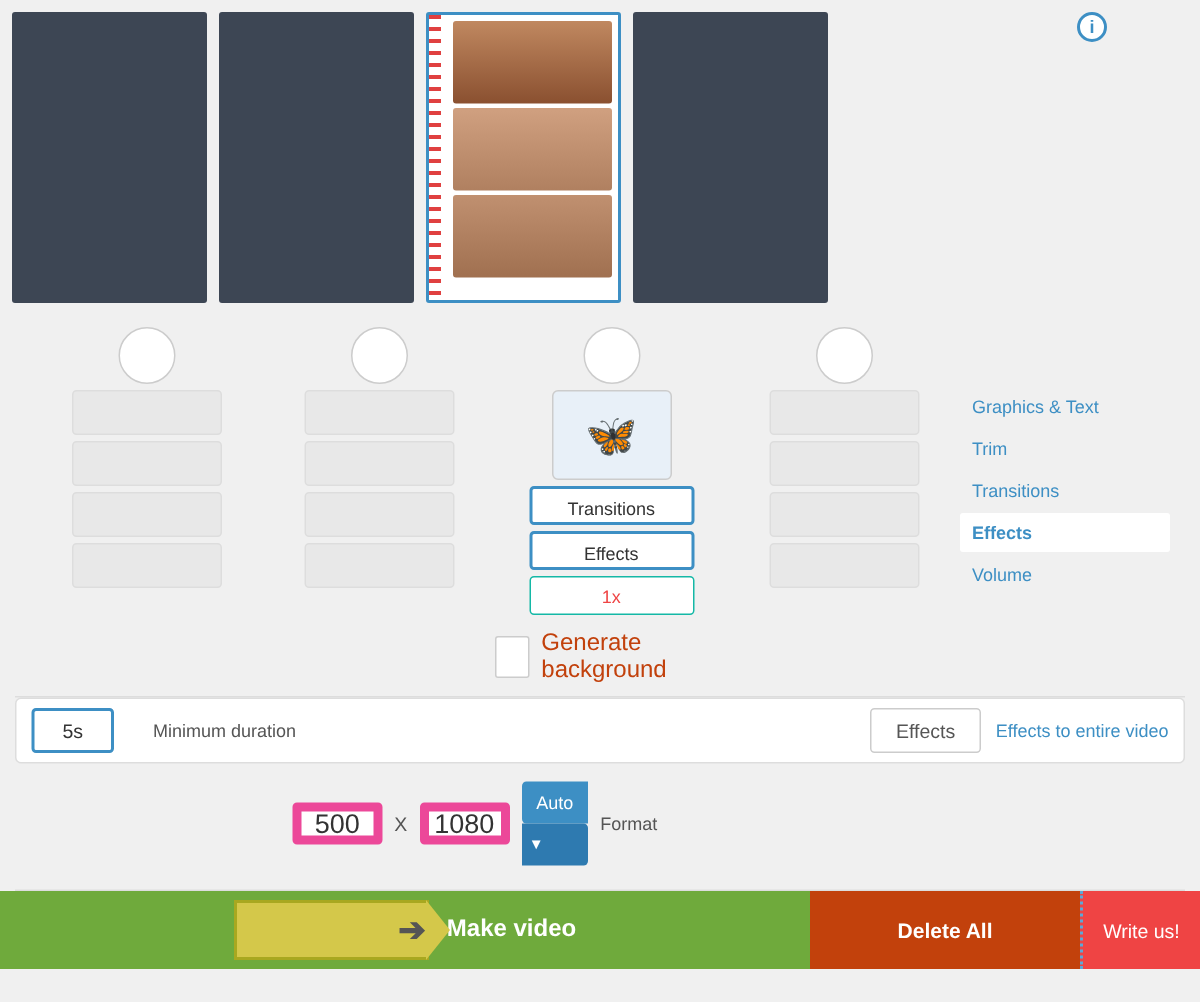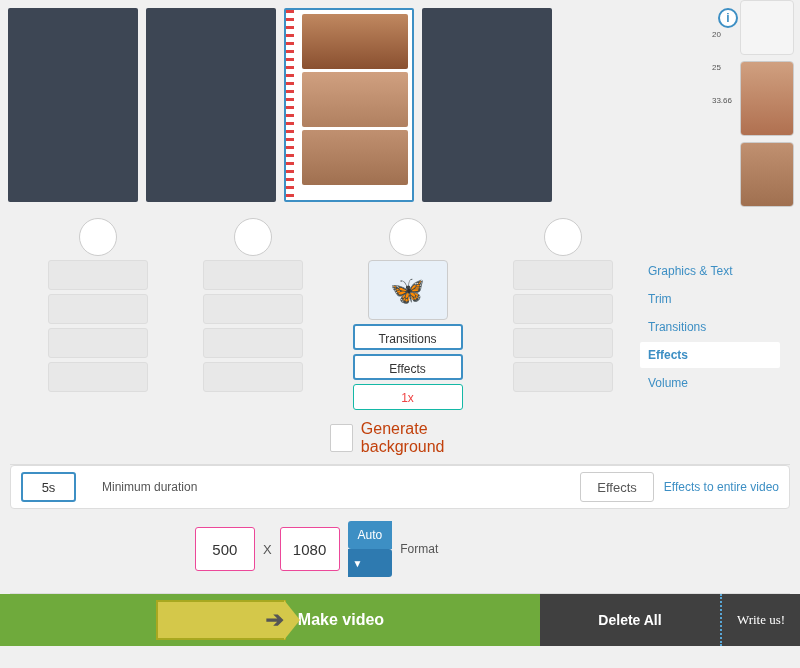--- a/index.html
+++ b/index.html
@@ -302,26 +302,26 @@
     .format-bar {
       display: flex;
       flex-direction: row;
       align-items: center;
       padding: 6px 10px;
       gap: 8px;
       margin: 0 10px 10px 10px;
     }
 
     .format-input {
-      border: 1px solid #ec4899;
+      border: 6px solid #ec4899;
       border-radius: 3px;
       width: 60px;
-      height: 44px;
+      height: 28px;
       text-align: center;
-      font-size: 15px;
+      font-size: 18px;
       color: #333;
       background: #fff;
       display: flex;
       align-items: center;
       justify-content: center;
     }
 
     .format-x {
       font-size: 13px;
       color: #555;
@@ -401,38 +401,37 @@
       position: absolute;
       right: -16px;
       top: 50%;
       transform: translateY(-50%);
       border-left: 16px solid #d4c84a;
       border-top: 20px solid transparent;
       border-bottom: 20px solid transparent;
     }
 
     .delete-all-btn {
-      background: #404040;
+      background: #c2410c;
       color: #fff;
       font-size: 14px;
       font-weight: bold;
       width: 180px;
       border: none;
       cursor: pointer;
     }
 
     .write-us-btn {
-      background: #404040;
+      background: #ef4444;
       color: #fff;
       font-size: 13px;
       width: 80px;
       border: none;
       cursor: pointer;
       border-left: 2px dotted #5aa8d8;
-      font-family: Liberation Serif, serif;
     }
 
     
     .section-divider {
       height: 1px;
       background: #ddd;
       margin: 0 10px;
     }
   </style>
 </head>
@@ -450,39 +449,20 @@
       <div class="film-thumb film-thumb-1"></div>
       <div class="film-thumb film-thumb-2"></div>
       <div class="film-thumb film-thumb-3"></div>
     </div>
   </div>
 
   <div class="film-panel" style="background:#3d4654;"></div>
 
   <div class="info-icon">i</div>
 
-  <div class="right-timeline">
-    <div style="position:absolute; right:68px; top:30px; font-size:8px; color:#666; display:flex; flex-direction:column; gap:0;">
-      <div class="scale-mark">20</div>
-      <div class="scale-mark">25</div>
-      <div class="scale-mark">33.66</div>
-    </div>
-    <div class="timeline-thumbs">
-
-      <div class="timeline-thumb-blank" style="background:#f5f5f5; width:54px; height:55px; border:1px solid #ddd; border-radius:4px;"></div>
-
-      <div class="timeline-thumb">
-        <div class="timeline-thumb-img"></div>
-      </div>
-
-      <div class="timeline-thumb" style="height:65px;">
-        <div class="timeline-thumb-img" style="background: linear-gradient(180deg, #c09070 0%, #a07050 100%);"></div>
-      </div>
-    </div>
-  </div>
 </div>
 
 <div class="edit-area">
 
   <div class="clip-column">
     <div class="clip-circle"></div>
     <div class="clip-block"></div>
     <div class="clip-block"></div>
     <div class="clip-block"></div>
     <div class="clip-block"></div>

